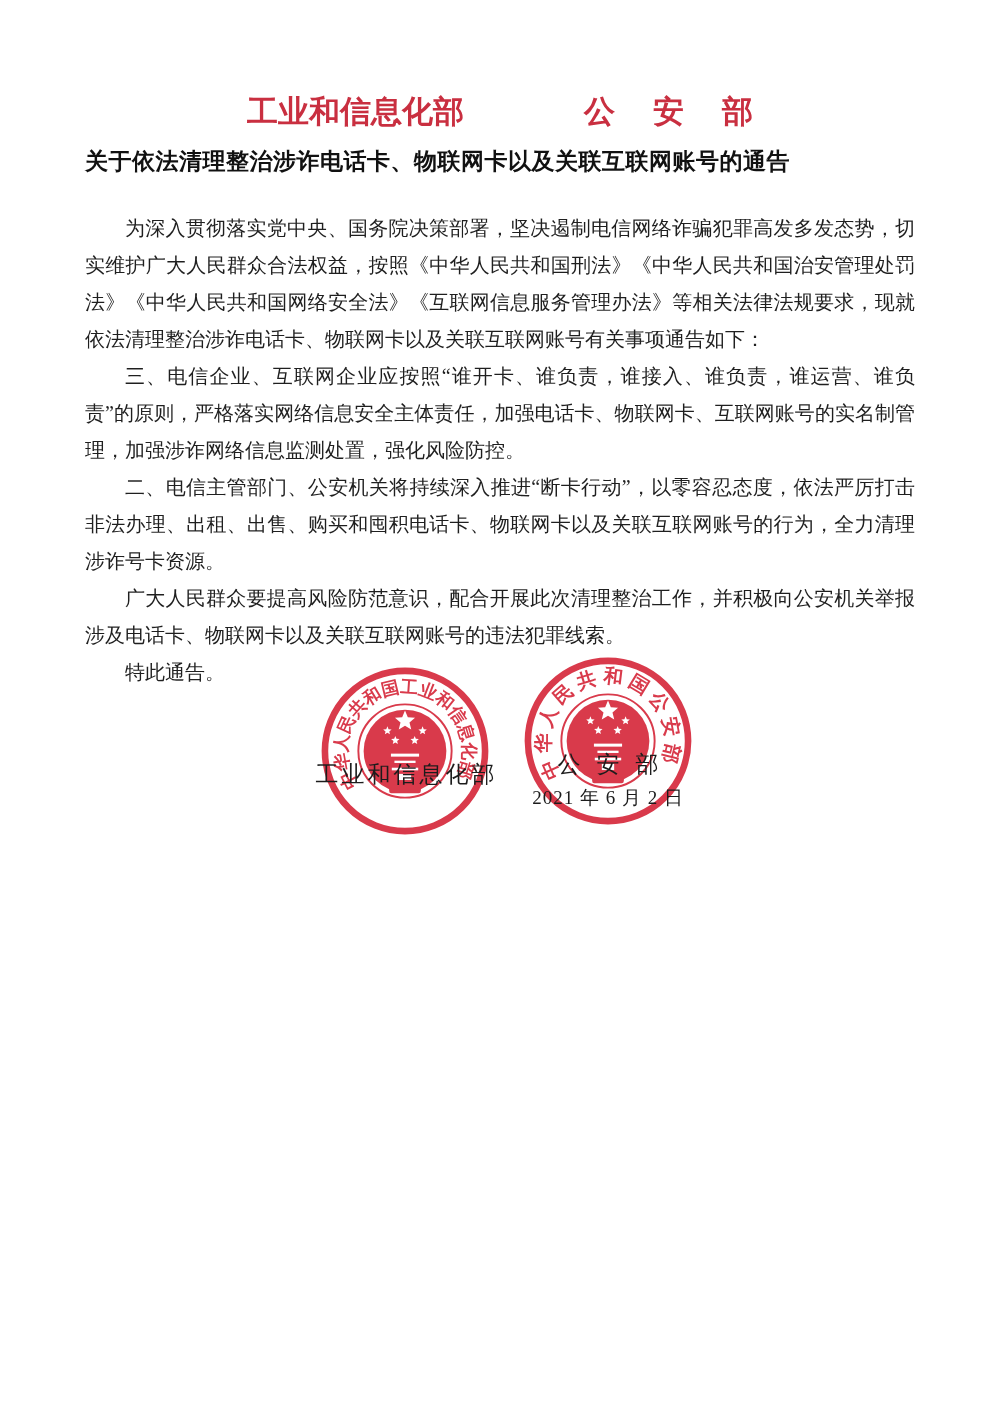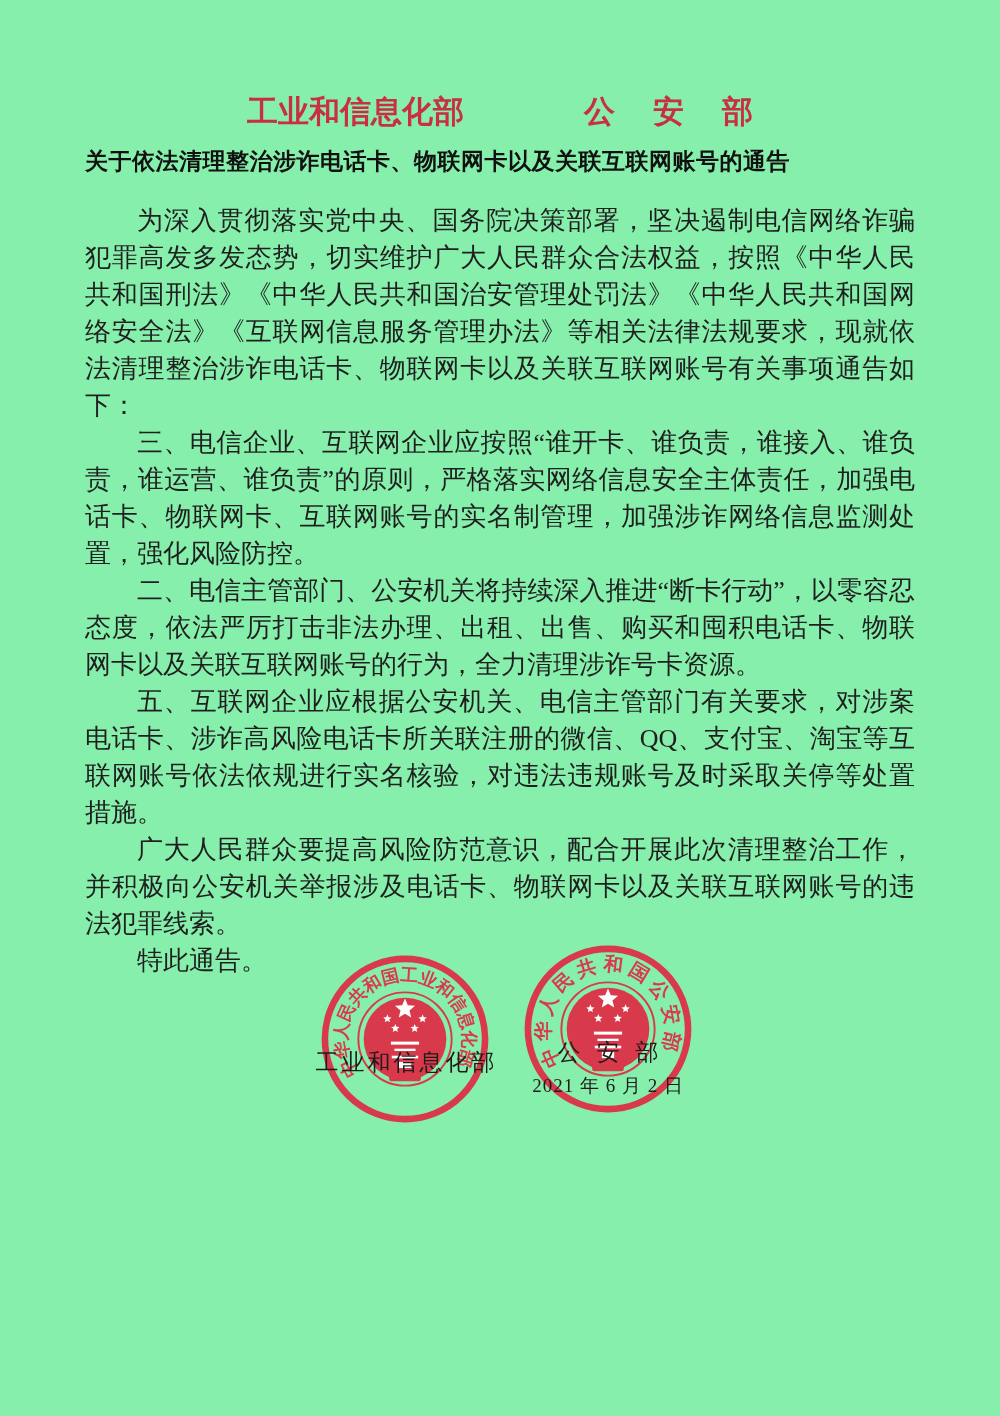--- a/index.html
+++ b/index.html
@@ -1,20 +1,20 @@
 <!DOCTYPE html>
 <html><head>
 <meta charset="utf-8">
 <style>
   * { margin:0; padding:0; box-sizing:border-box; }
   html,body { background:#e8e8e8; }
   .page {
     position:relative;
     width:1000px; height:1416px;
-    background:#86efac;
+    background:#ffffff;
     font-family:"Liberation Serif","DejaVu Serif",serif;
     color:#1f1f1f;
     overflow:hidden;
     box-shadow:0 0 4px rgba(0,0,0,.15);
   }
   .content {
     position:absolute; left:85px; top:92px; width:830px;
   }
   .ministries {
     display:flex; justify-content:center; align-items:baseline;
@@ -24,21 +24,21 @@
     white-space:nowrap;
   }
   .ministries .m2 { letter-spacing:38px; margin-right:-38px; }
   .notice-title {
     margin-top:14px;
     font-size:23px; font-weight:bold; line-height:32px;
     color:#111;
     letter-spacing:0.5px;
     white-space:nowrap;
   }
-  .body-text { margin-top:24px; font-size:26px; line-height:37px; }
+  .body-text { margin-top:32px; font-size:20px; line-height:37px; }
   .body-text p {
     text-indent:2em;
     text-align:justify;
     text-justify:inter-ideograph;
   }
   .body-text p.tight { letter-spacing:-0.6px; }
   .seal-area { position:relative; height:220px; margin-top:-38px; }
   .seal {
     position:absolute; width:176px; height:176px;
   }
@@ -71,21 +71,20 @@
       <span class="m1">工业和信息化部</span>
       <span class="m2">公安部</span>
     </div>
 
     <div class="notice-title">关于依法清理整治涉诈电话卡、物联网卡以及关联互联网账号的通告</div>
 
     <div class="body-text">
       <p>为深入贯彻落实党中央、国务院决策部署，坚决遏制电信网络诈骗犯罪高发多发态势，切实维护广大人民群众合法权益，按照《中华人民共和国刑法》《中华人民共和国治安管理处罚法》《中华人民共和国网络安全法》《互联网信息服务管理办法》等相关法律法规要求，现就依法清理整治涉诈电话卡、物联网卡以及关联互联网账号有关事项通告如下：</p>
       <p>三、电信企业、互联网企业应按照“谁开卡、谁负责，谁接入、谁负责，谁运营、谁负责”的原则，严格落实网络信息安全主体责任，加强电话卡、物联网卡、互联网账号的实名制管理，加强涉诈网络信息监测处置，强化风险防控。</p>
       <p>二、电信主管部门、公安机关将持续深入推进“断卡行动”，以零容忍态度，依法严厉打击非法办理、出租、出售、购买和囤积电话卡、物联网卡以及关联互联网账号的行为，全力清理涉诈号卡资源。</p>
-      <p>五、互联网企业应根据公安机关、电信主管部门有关要求，对涉案电话卡、涉诈高风险电话卡所关联注册的微信、QQ、支付宝、淘宝等互联网账号依法依规进行实名核验，对违法违规账号及时采取关停等处置措施。</p>
       <p>广大人民群众要提高风险防范意识，配合开展此次清理整治工作，并积极向公安机关举报涉及电话卡、物联网卡以及关联互联网账号的违法犯罪线索。</p>
       <p>特此通告。</p>
     </div>
 
     <div class="seal-area">
       <div class="seal miit">
         <div class="seal-svg"><svg viewBox="0 0 200 200" width="100%" height="100%">
               <circle cx="100" cy="100" r="91" fill="none" stroke="#d93a4b" stroke-width="7.5"></circle>
               <circle cx="100" cy="100" r="47" fill="#d93a4b"></circle>
               <circle cx="100" cy="100" r="53" fill="none" stroke="#d93a4b" stroke-width="2.2"></circle>

